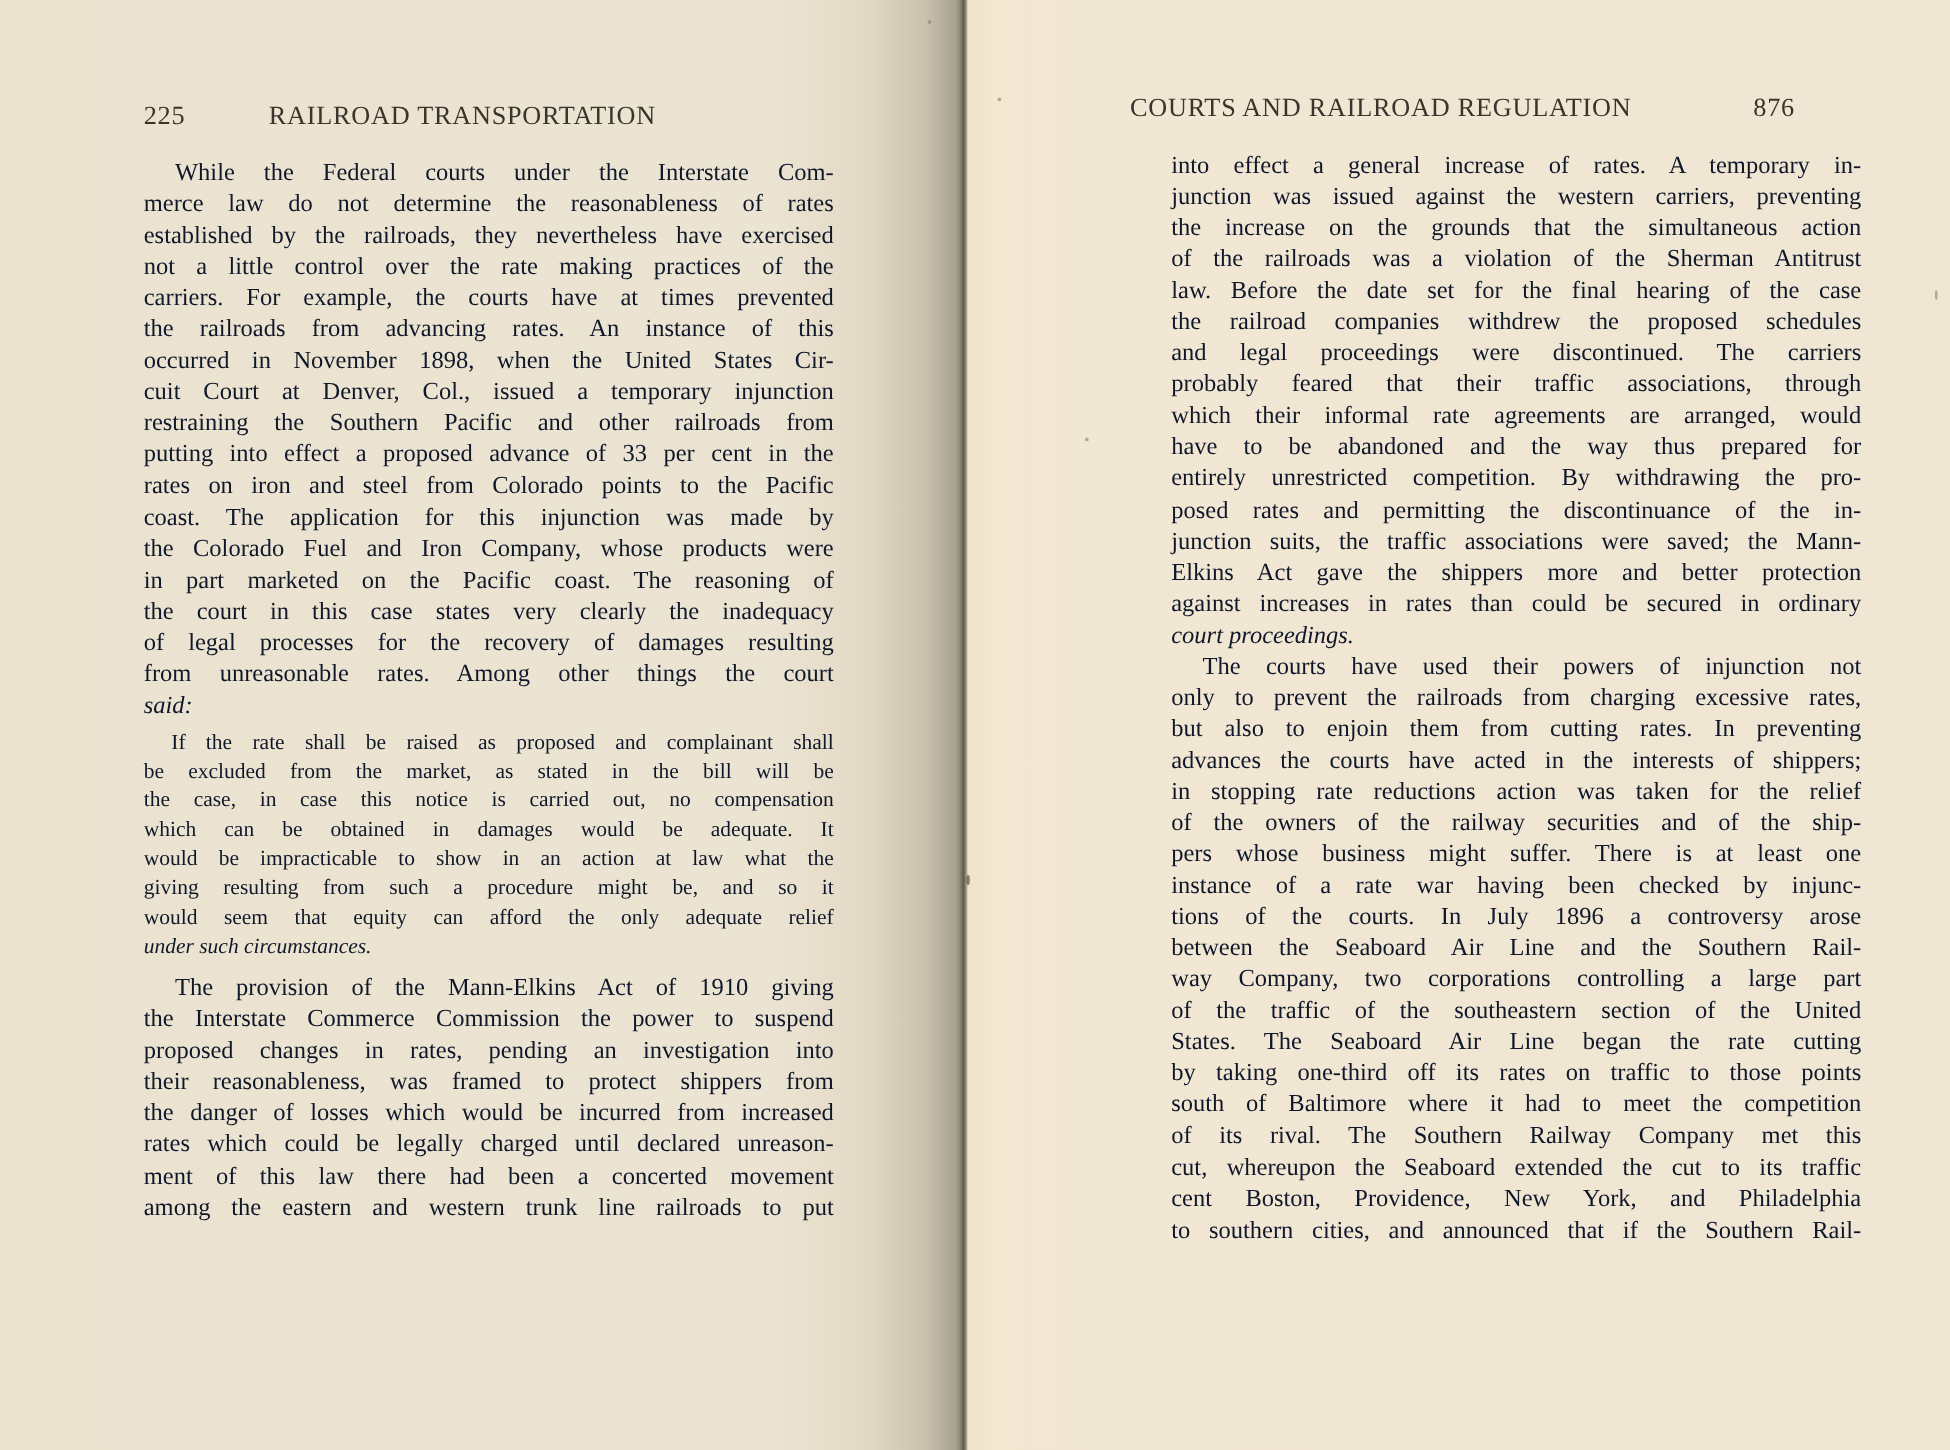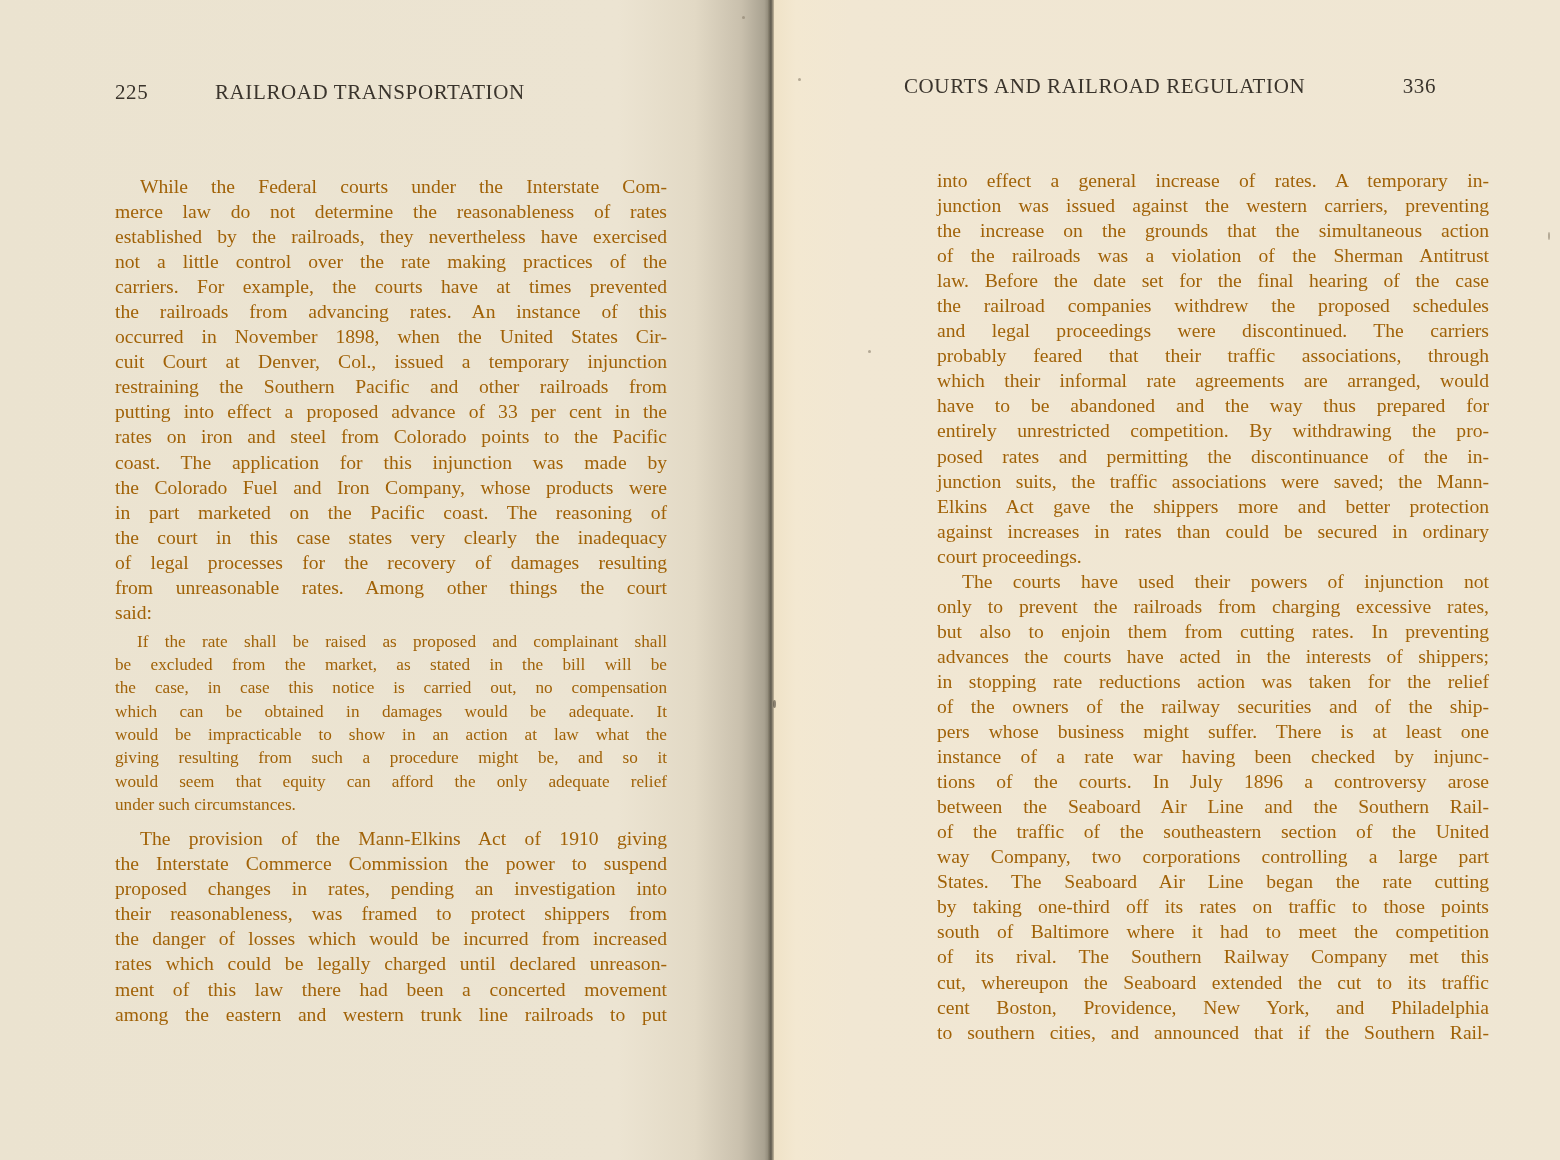--- a/index.html
+++ b/index.html
@@ -25,26 +25,26 @@
   }
   .running-head {
     position: absolute; font-size: 21px; letter-spacing: 0.6px; color: #3a342c;
   }
   .left-head { left: 115px; top: 80px; width: 560px; }
   .left-head .pnum { display: inline-block; width: 100px; }
   .right-head { left: 904px; top: 74px; width: 532px; }
   .right-head .pnum { float: right; }
   .textblock {
     position: absolute; font-size: 19.6px; line-height: 25.05px;
-    text-align: justify; color: #a16207; margin-top: 48px;
+    text-align: justify; color: #0f172a;
   }
   .left-body { left: 115px; top: 126px; width: 552px; }
   .right-body { left: 937px; top: 120px; width: 552px; }
   .line { display: block; white-space: nowrap; text-align-last: justify; text-align: justify; height: 25.05px; }
-  .line.last { text-align-last: left; }
+  .line.last { text-align-last: left; font-style: italic; }
   .indent { text-indent: 25px; }
   .quote {
     font-size: 17.2px; line-height: 23.3px; margin-top: 5px; margin-bottom: 10px;
   }
   .quote .line { height: 23.3px; }
   .quote .indent { text-indent: 22px; }
   .specks span {
     position: absolute; width: 3px; height: 3px; border-radius: 50%; background: #8a7f6a; opacity: 0.6;
   }
 </style>
@@ -54,21 +54,21 @@
 <div class="spread">
   <div class="page page-left"></div>
   <div class="page page-right"></div>
   <div class="gutter"></div>
 
   <div class="running-head left-head">
     <span class="pnum">225</span><span>RAILROAD TRANSPORTATION</span>
   </div>
 
   <div class="running-head right-head">
-    <span>COURTS AND RAILROAD REGULATION</span><span class="pnum">336</span>
+    <span>COURTS AND RAILROAD REGULATION</span><span class="pnum">876</span>
   </div>
 
   <div class="textblock left-body">
     <div>
         <span class="line indent">While the Federal courts under the Interstate Com-</span>
         <span class="line">merce law do not determine the reasonableness of rates</span>
         <span class="line">established by the railroads, they nevertheless have exercised</span>
         <span class="line">not a little control over the rate making practices of the</span>
         <span class="line">carriers.  For example, the courts have at times prevented</span>
         <span class="line">the railroads from advancing rates.  An instance of this</span>
@@ -130,22 +130,22 @@
         <span class="line indent">The courts have used their powers of injunction not</span>
         <span class="line">only to prevent the railroads from charging excessive rates,</span>
         <span class="line">but also to enjoin them from cutting rates.  In preventing</span>
         <span class="line">advances the courts have acted in the interests of shippers;</span>
         <span class="line">in stopping rate reductions action was taken for the relief</span>
         <span class="line">of the owners of the railway securities and of the ship-</span>
         <span class="line">pers whose business might suffer.  There is at least one</span>
         <span class="line">instance of a rate war having been checked by injunc-</span>
         <span class="line">tions of the courts.  In July 1896 a controversy arose</span>
         <span class="line">between the Seaboard Air Line and the Southern Rail-</span>
+        <span class="line">way Company, two corporations controlling a large part</span>
         <span class="line">of the traffic of the southeastern section of the United</span>
-        <span class="line">way Company, two corporations controlling a large part</span>
         <span class="line">States.  The Seaboard Air Line began the rate cutting</span>
         <span class="line">by taking one-third off its rates on traffic to those points</span>
         <span class="line">south of Baltimore where it had to meet the competition</span>
         <span class="line">of its rival.  The Southern Railway Company met this</span>
         <span class="line">cut, whereupon the Seaboard extended the cut to its traffic</span>
         <span class="line">cent Boston, Providence, New York, and Philadelphia</span>
         <span class="line">to southern cities, and announced that if the Southern Rail-</span>
       </div>
   </div>
 

